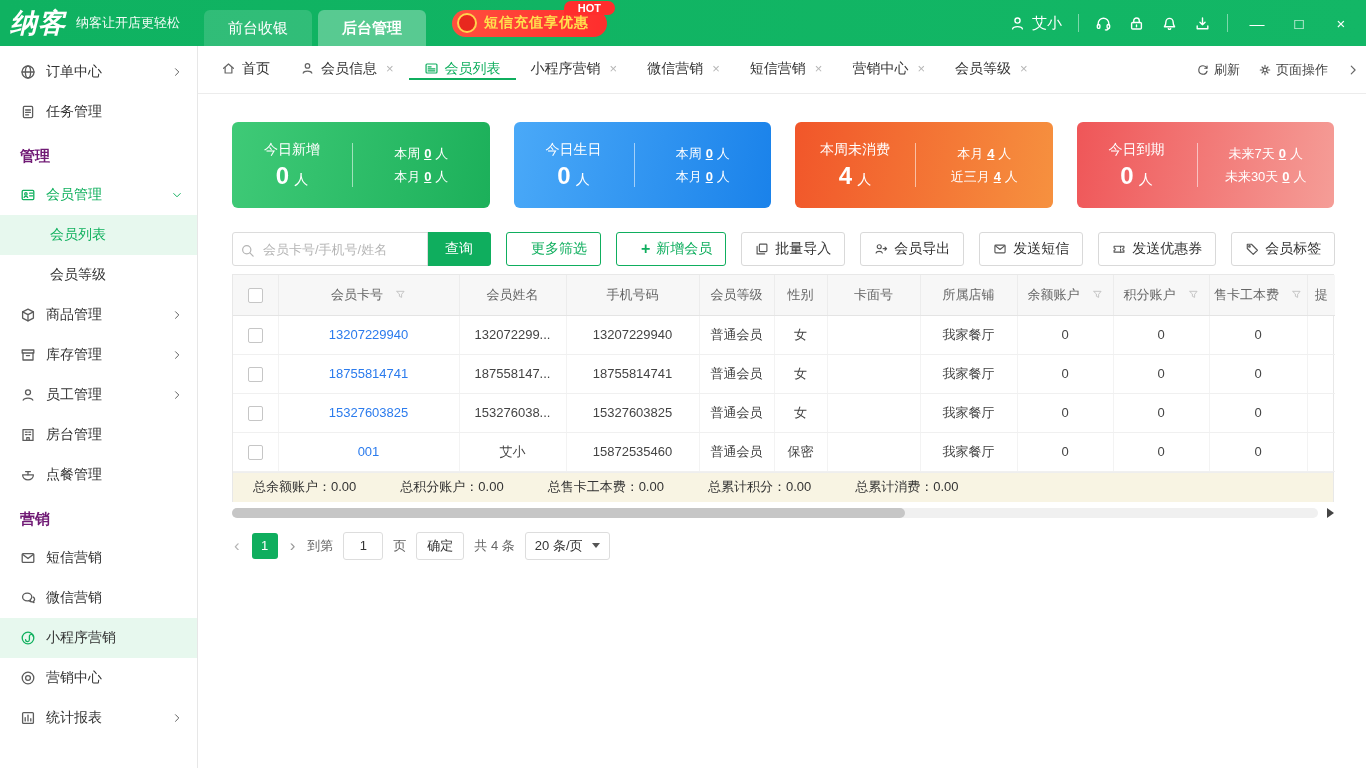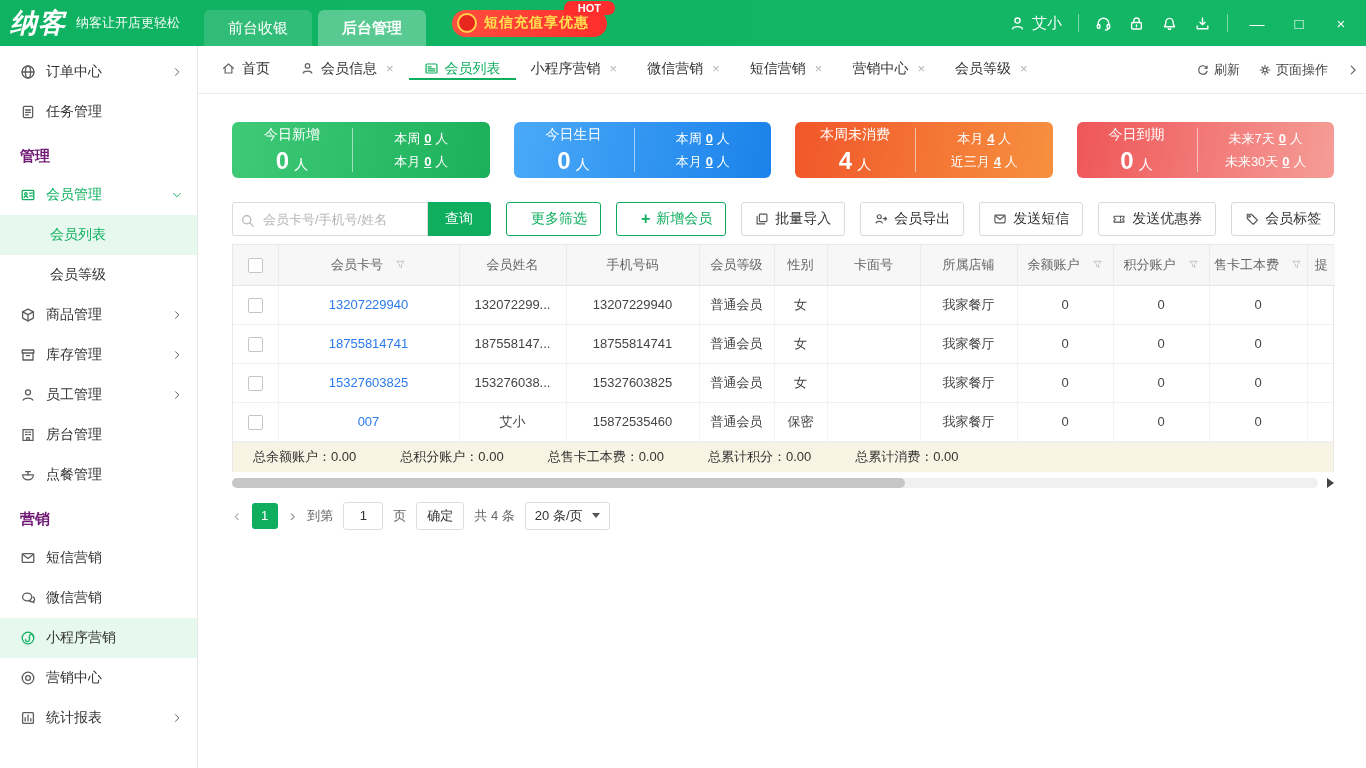--- a/index.html
+++ b/index.html
@@ -52,21 +52,21 @@
   .tab.active .icn{color:#0fae5e;}
   .tab-close{color:#b5b5b5;font-size:13px;margin-left:3px;}
   .tab-actions{margin-left:auto;display:flex;align-items:center;gap:18px;padding-right:6px;color:#444;font-size:13px;}
   .tab-action{display:flex;align-items:center;gap:4px;cursor:pointer;}
   .tab-action svg{width:14px;height:14px;color:#555;}
   .chev-right svg{width:14px;height:14px;color:#666;}
 
   
   .content{flex:1;background:#fff;padding:28px 32px 0 34px;overflow:hidden;}
   .stat-cards{display:flex;gap:24px;margin-bottom:24px;}
-  .stat-card{flex:1;height:56px;border-radius:6px;color:#fff;display:flex;align-items:center;padding:0 10px;}
+  .stat-card{flex:1;height:86px;border-radius:6px;color:#fff;display:flex;align-items:center;padding:0 10px;}
   .stat-left{width:100px;text-align:center;flex:none;}
   .stat-title{font-size:14px;margin-bottom:3px;white-space:nowrap;}
   .stat-value{font-size:14px;}
   .stat-value b{font-size:24px;font-weight:bold;margin-right:5px;}
   .stat-div{width:1px;height:44px;background:rgba(255,255,255,.55);margin:0 10px;flex:none;}
   .stat-right{flex:1;display:flex;flex-direction:column;gap:5px;align-items:center;font-size:13px;}
   .stat-row{white-space:nowrap;}
   .stat-row b{font-weight:bold;text-decoration:underline;margin:0 4px;cursor:pointer;}
 
   .toolbar{display:flex;gap:15px;height:34px;margin-bottom:8px;align-items:center;}
@@ -592,21 +592,21 @@
                   <td class="">女</td>
                   <td class=""></td>
                   <td class="">我家餐厅</td>
                   <td class="">0</td>
                   <td class="">0</td>
                   <td class="">0</td>
                   <td class=""></td>
                 </tr>
                 <tr>
                   <td><span class="checkbox"></span></td>
-                  <td class="link">007</td>
+                  <td class="link">001</td>
                   <td class="">艾小</td>
                   <td class="">15872535460</td>
                   <td class="">普通会员</td>
                   <td class="">保密</td>
                   <td class=""></td>
                   <td class="">我家餐厅</td>
                   <td class="">0</td>
                   <td class="">0</td>
                   <td class="">0</td>
                   <td class=""></td>

